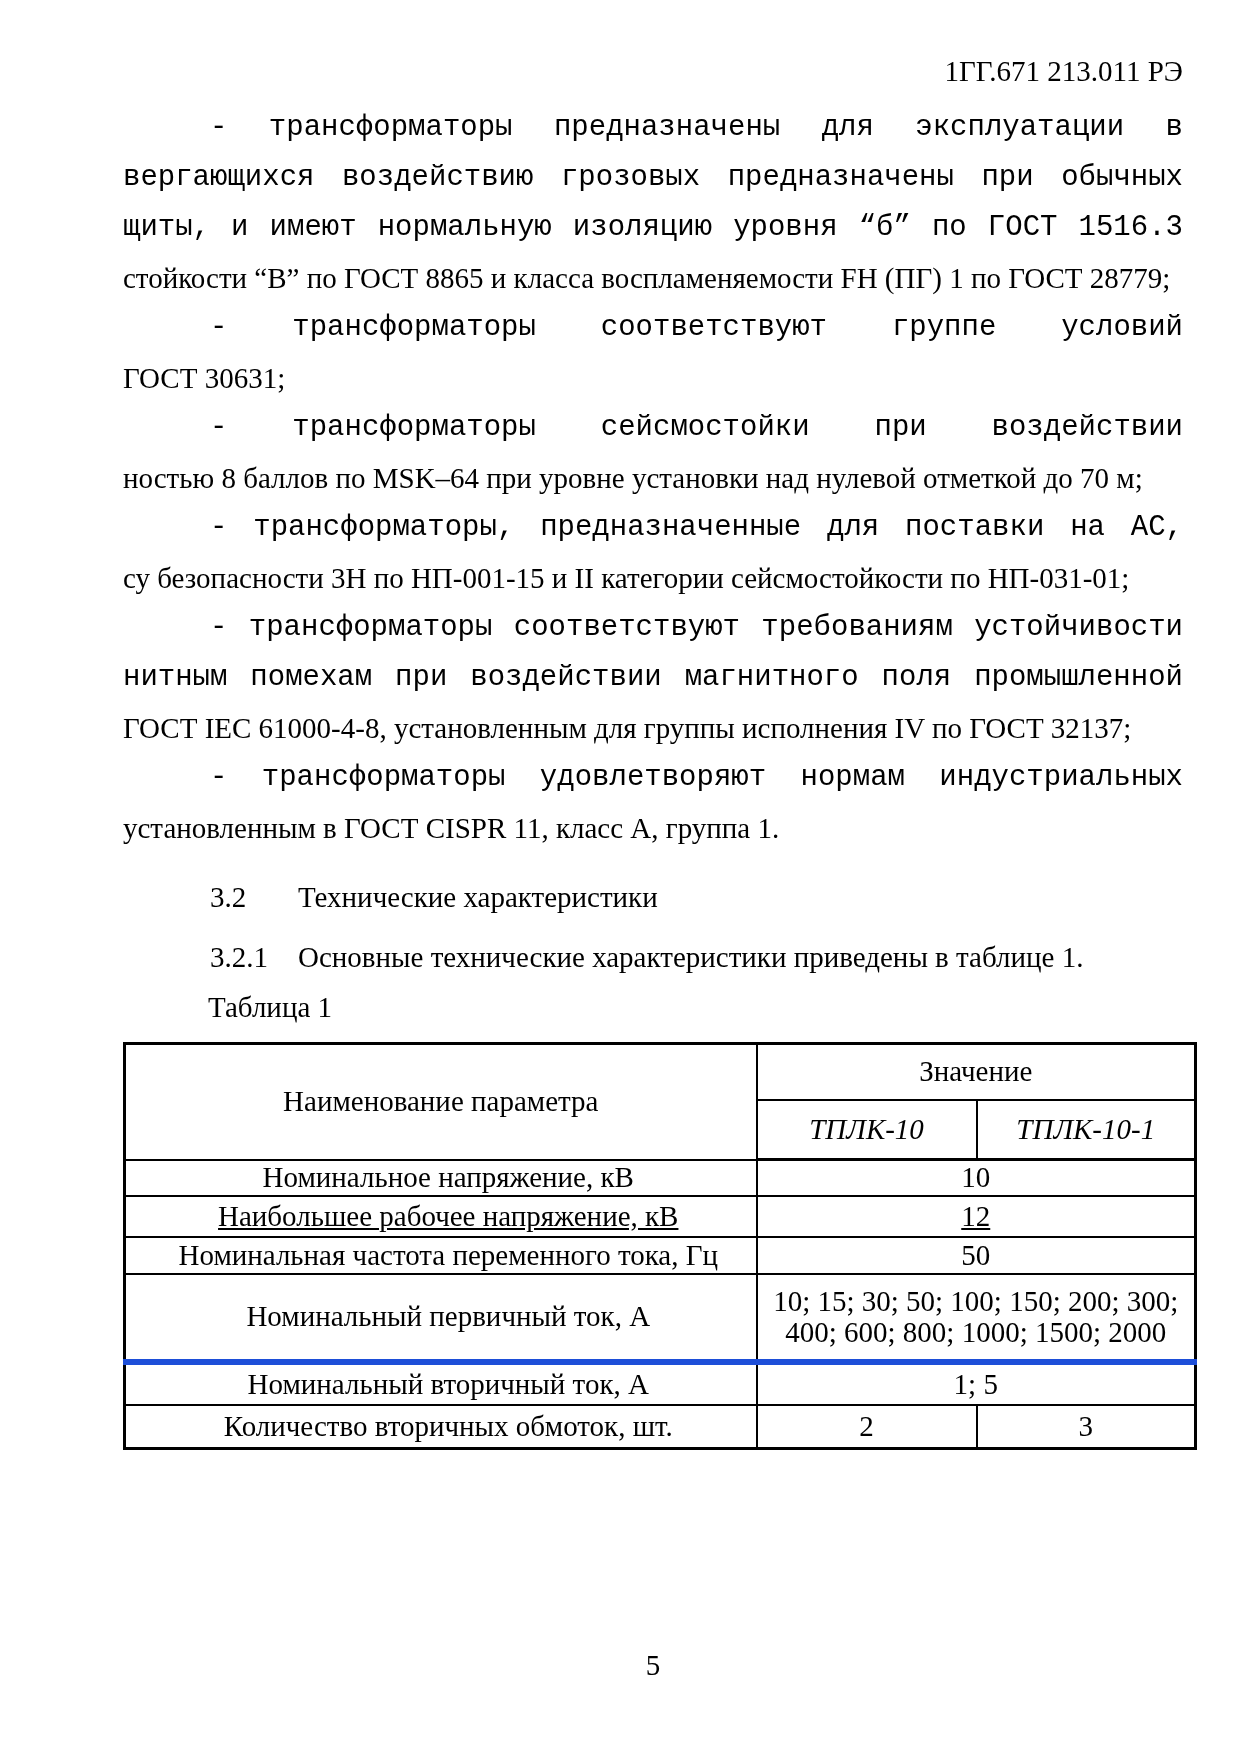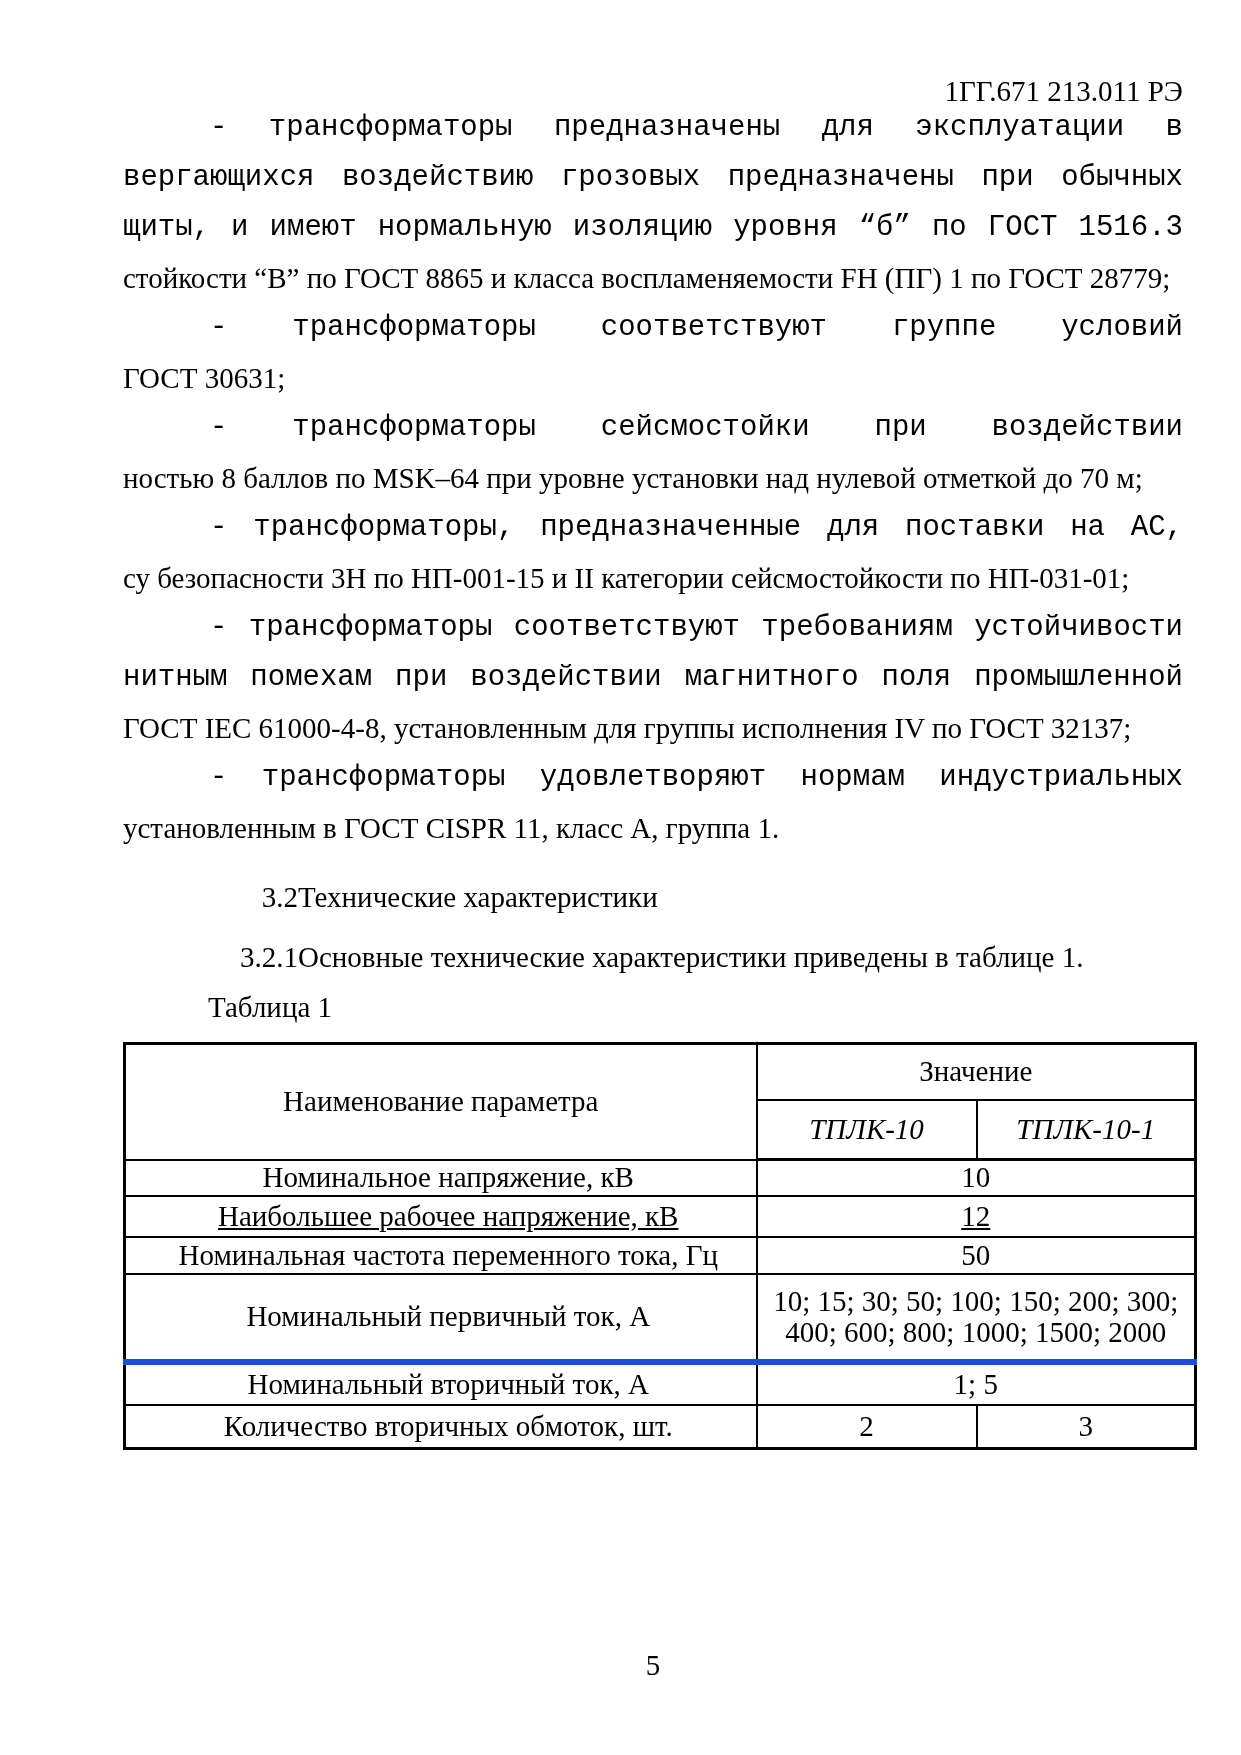--- a/index.html
+++ b/index.html
@@ -6,37 +6,37 @@
   html,body { background:#ffffff; }
   .page {
     position:relative;
     width:1241px; height:1755px;
     background:#ffffff;
     color:#000000;
     font-family:"Liberation Serif","DejaVu Serif",serif;
     overflow:hidden;
   }
   .doc-code {
-    position:absolute; top:73px; left:123px; width:1060px;
+    position:absolute; top:53px; left:123px; width:1060px;
     text-align:right; font-size:29px; line-height:36px;
   }
   .body-lines {
     position:absolute; top:103px; left:123px; width:1060px;
     font-size:29px;
   }
   .line { height:50px; line-height:50px; overflow:hidden; white-space:nowrap; }
   .line.j { text-align:justify; text-align-last:justify; white-space:normal;font-family:Liberation Mono, monospace; }
   .line.ind { padding-left:87px; }
   .heading {
     position:absolute; left:123px; width:1060px; height:50px;
     line-height:50px; font-size:29px; padding-left:87px; overflow:hidden;
   }
   .h32  { top:872px; }
   .h321 { top:932px; }
-  .hnum { display:inline-block; width:88px;text-align:right; }
+  .hnum { display:inline-block; width:88px; }
   .table-caption {
     position:absolute; top:982px; left:123px; width:1060px; height:50px;
     line-height:50px; font-size:29px; padding-left:85px;
   }
   table.specs {
     position:absolute; top:1042px; left:123px;
     width:1071px; table-layout:fixed;
     border-collapse:collapse;
     font-size:29px;
     border:3px solid #000;

